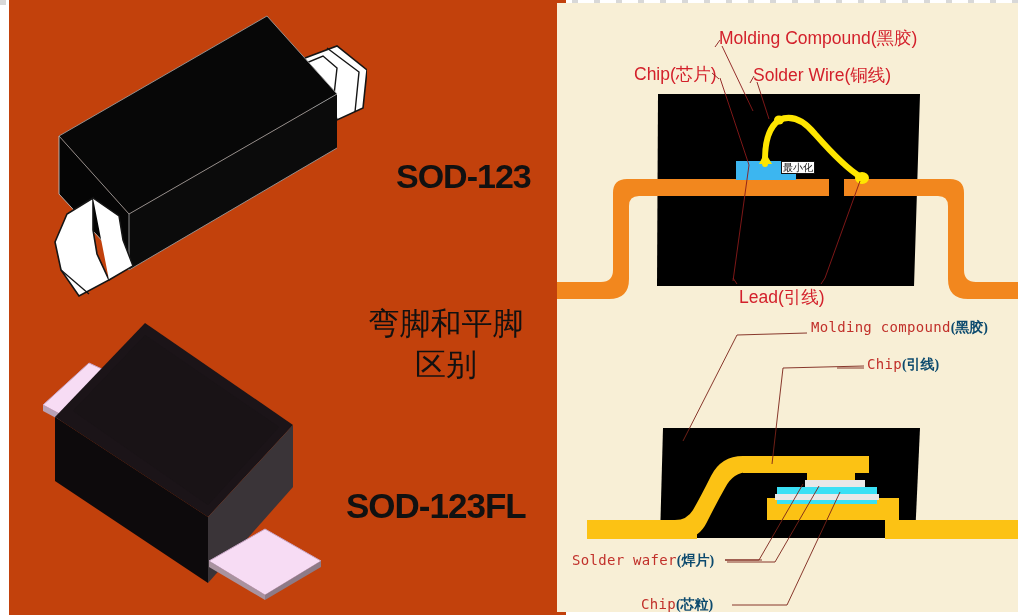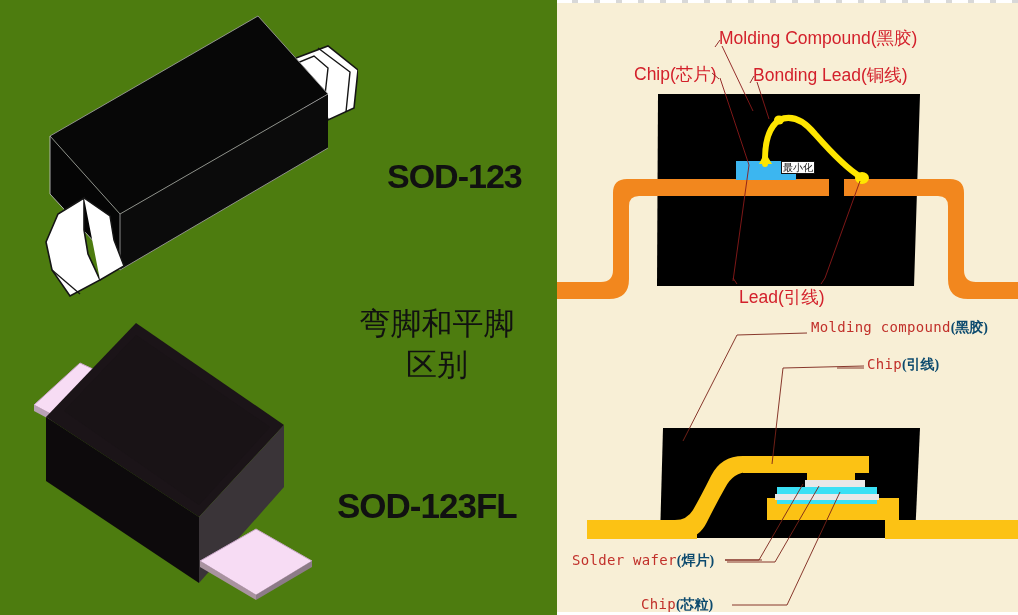--- a/index.html
+++ b/index.html
@@ -6,21 +6,21 @@
   body{width:1018px;height:615px;overflow:hidden;
        font-family:"Liberation Sans","DejaVu Sans",sans-serif;}
   #root{position:relative;width:1018px;height:615px;background:#ffffff;}
 
   
   .top-edge{position:absolute;left:0;top:0;width:1018px;height:5px;
     background:repeating-linear-gradient(to right,
       #d8d8d8 0px,#d8d8d8 6px,#ffffff 6px,#ffffff 22px);}
 
   
-  .left-pane{position:absolute;left:0;top:0;width:557px;height:615px;background:#4d7c0f;}
+  .left-pane{position:absolute;left:9px;top:0;width:557px;height:615px;background:#c2410c;}
 
   .pkg-label{position:absolute;color:#111;font-weight:bold;
     font-family:"Liberation Sans","DejaVu Sans",sans-serif;letter-spacing:-1px;}
   #label-sod123{left:387px;top:157px;font-size:34px;}
   #label-sod123fl{left:337px;top:458px;font-size:35px;margin-top:28px;}
   #label-cn{position:absolute;left:352px;top:303px;width:170px;
     font-family:"DejaVu Sans",sans-serif;font-size:31px;color:#111;
     line-height:41px;text-align:center;font-weight:500;}
 
   .svgbox{position:absolute;}
@@ -106,21 +106,21 @@
     <span class="pkg-label" id="label-sod123fl">SOD-123FL</span>
   </div>
 
   <div class="right-pane">
     <div class="rp-inner">
 
       <div>
 
         <span class="lbl lbl-top" style="left:162px;top:10px;">Molding Compound(黑胶)</span>
 
-        <span class="lbl lbl-top" style="left:196px;top:47px;">Bonding Lead(铜线)</span>
+        <span class="lbl lbl-top" style="left:196px;top:47px;">Solder Wire(铜线)</span>
 
         <span class="lbl lbl-top" style="left:77px;top:46px;">Chip(芯片)</span>
 
         <span class="lbl lbl-top" style="left:182px;top:269px;">Lead(引线)</span>
 
         <svg style="position:absolute;left:0;top:0;" width="461" height="300" viewBox="0 0 461 300">
 
           <path d="M101 78 L363 78 L357 270 L100 270 Z" fill="#000000"></path>
 
           <path d="M287 163 L393 163 Q407 163 407 177 L407 254 Q407 266 419 266 L461 266

